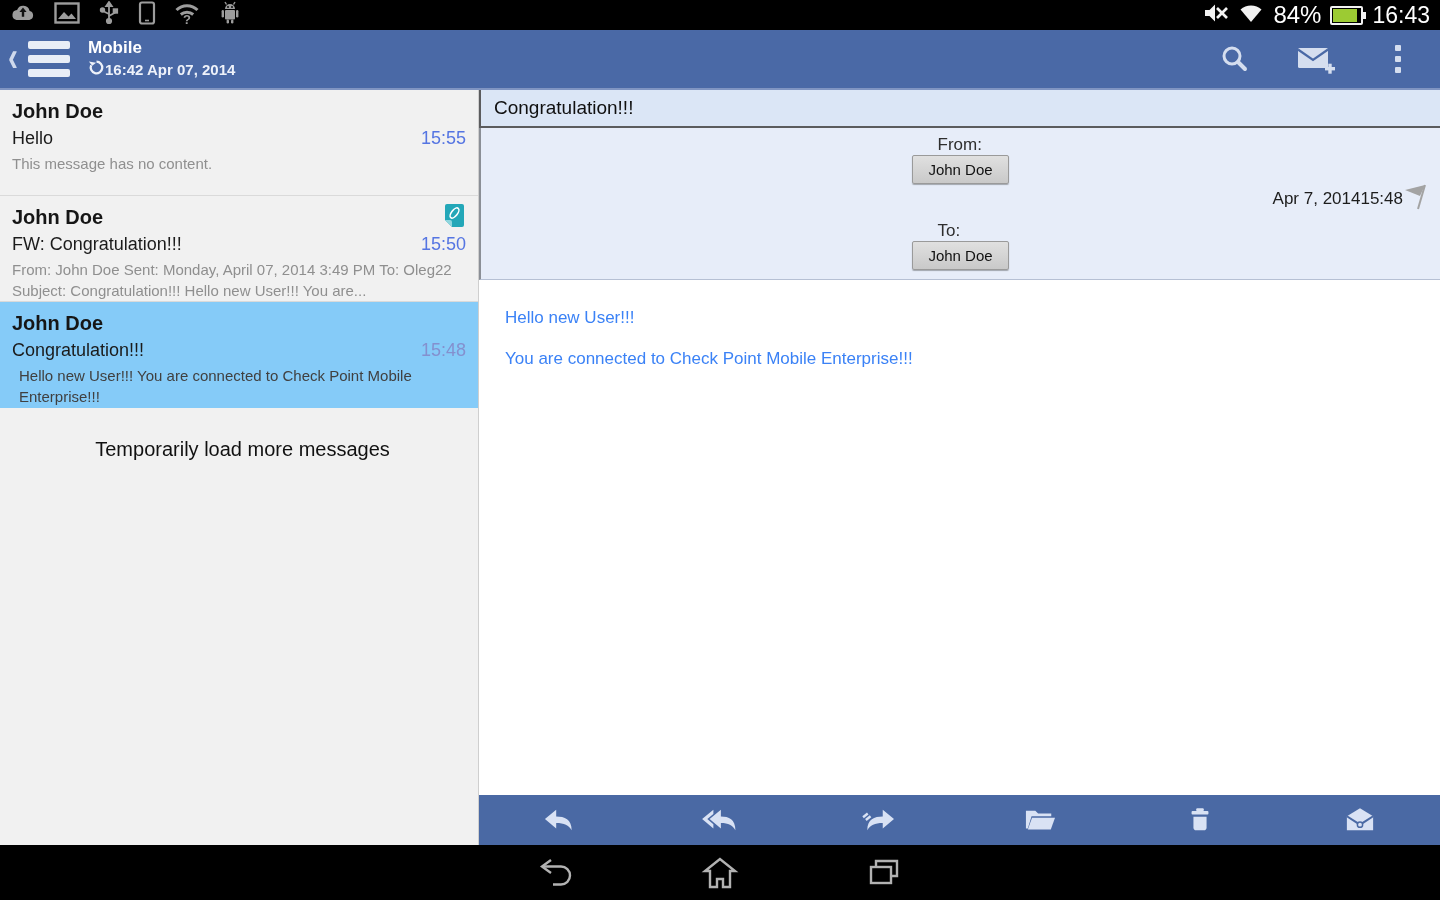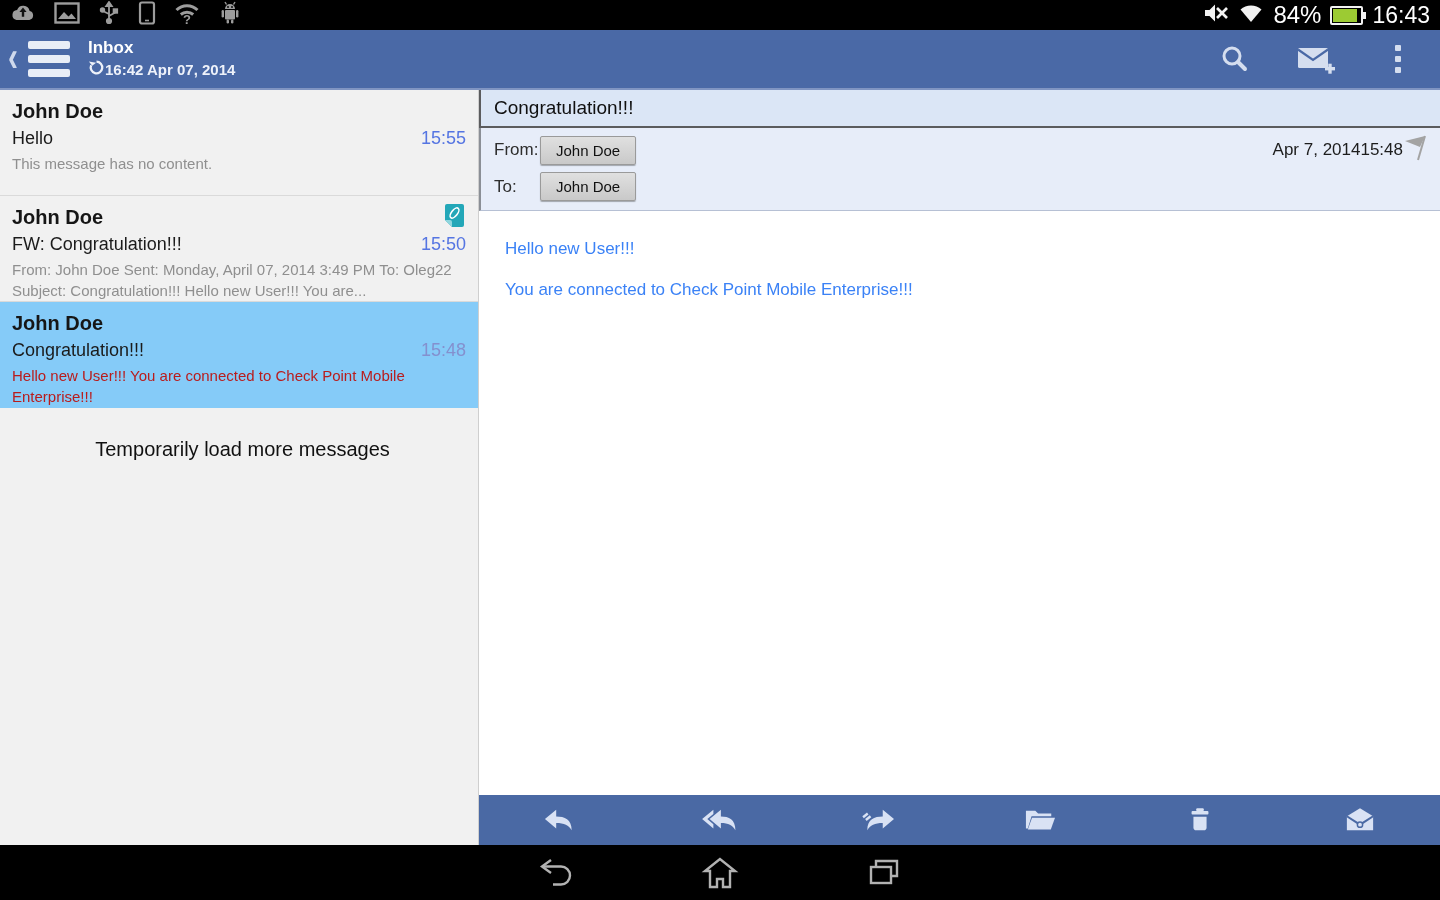--- a/index.html
+++ b/index.html
@@ -41,33 +41,33 @@
   
   .msg{height:106px;box-sizing:border-box;padding:10px 12px 0 12px;border-bottom:1px solid #dadada;
        position:relative;background:#f1f1f1;}
   .msg .sender{font-size:20px;font-weight:bold;color:#161616;}
   .msg .subj-row{display:flex;justify-content:space-between;align-items:flex-start;margin-top:5px;}
   .msg .subj{font-size:18px;color:#1b1b1b;}
   .msg .mtime{font-size:18px;color:#5575e2;}
   .msg .snippet{font-size:15px;color:#8f8f8f;line-height:1.4;margin-top:4px;max-height:44px;overflow:hidden;}
   .msg.selected{background:#85cbf8;border-bottom-color:#85cbf8;}
   .msg.selected .mtime{color:#8490ce;}
-  .msg.selected .snippet{color:#b91c1c;}
+  .msg.selected .snippet{color:#404040;margin-left:7px;}
   .attach-badge{position:absolute;top:8px;right:14px;}
   .load-more{height:82px;display:flex;align-items:center;justify-content:center;
              font-size:20px;color:#111;margin-left:7px;}
   .pane-filler{flex:1;background:#f1f1f1;}
 
   
   .subject-bar{height:38px;background:#dbe6f6;display:flex;align-items:center;padding:0 13px;
                box-sizing:border-box;border-bottom:2px solid #5b5c5e;border-left:2px solid #5b5c5e;
                font-size:19px;color:#101010;}
   .meta-block{background:#e7edf9;border-bottom:1px solid #b6c0d4;border-left:2px solid #8b8f96;
               padding:7px 13px 9px 13px;}
-  .meta-row{display:flex;align-items:center;}
+  .meta-row{display:flex;align-items:center;flex-direction:column;}
   .meta-row + .meta-row{margin-top:7px;}
   .meta-label{font-size:17px;color:#2e2e2e;min-width:46px;}
   .chip{background:linear-gradient(#e0e0e0,#c9c9c9);border:1px solid #9a9a9a;border-radius:2px;
         box-shadow:0 1px 1px rgba(0,0,0,.3);padding:5px 15px;font-size:15px;color:#111;cursor:default;}
   .meta-right{margin-left:auto;display:flex;align-items:center;}
   .meta-date{font-size:17px;color:#1d1d1d;}
   .mail-body{flex:1;background:#fff;padding:28px 14px;font-size:17px;color:#3b82f6;overflow:hidden;margin-left:12px;}
   .mail-body p{margin:0 0 21px 0;}
 
   
@@ -160,21 +160,21 @@
   </div>
 
   <div class="app-bar">
     <span class="back-chevron">‹</span>
     <div class="hamburger">
         <span></span>
         <span></span>
         <span></span>
       </div>
     <div class="title-block">
-      <span class="app-title">Inbox</span>
+      <span class="app-title">Mobile</span>
       <span class="sync-row">
         <span>
           <svg width="17" height="17" viewBox="0 0 20 20">
               <path d="M10 3.2 a6.8 6.8 0 1 1 -6.3 4.2" fill="none" stroke="#eef2fa" stroke-width="2.6"></path>
               <path d="M1 3 l4 5 4.5-3.5 z" fill="#eef2fa"></path>
             </svg>
         </span>
         <span>16:42 Apr 07, 2014</span>
       </span>
     </div>

